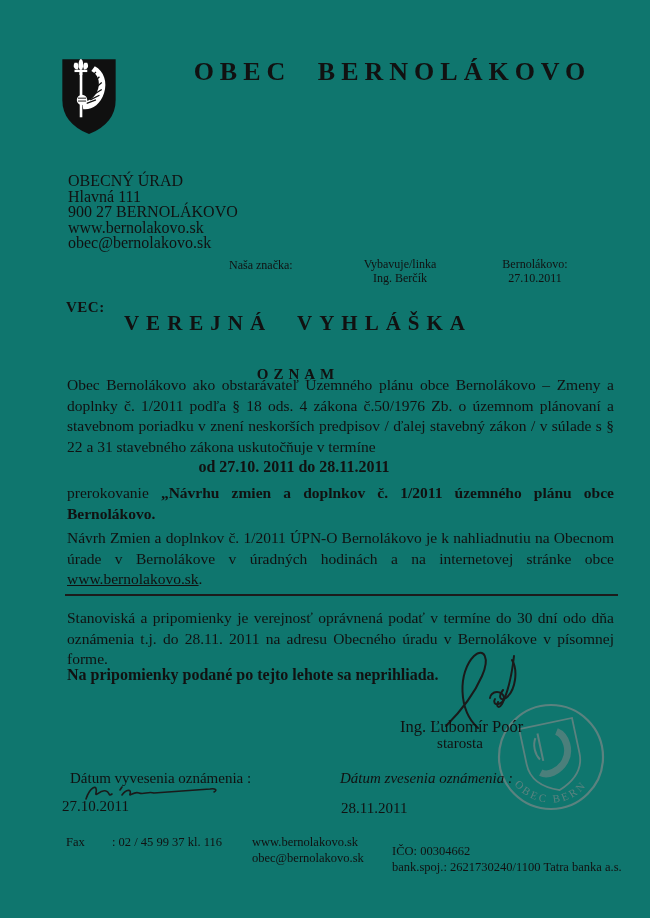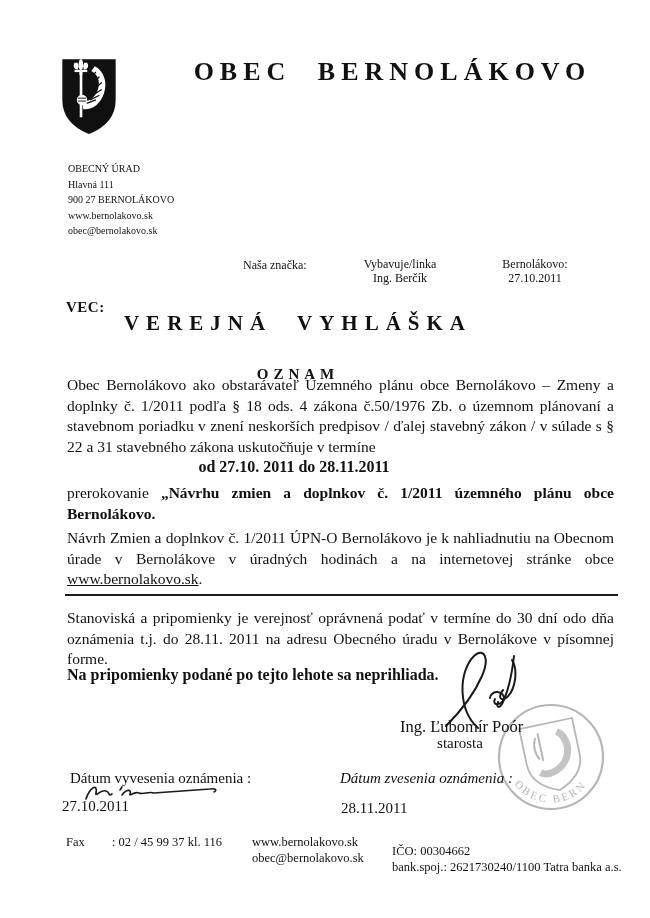--- a/index.html
+++ b/index.html
@@ -1,28 +1,28 @@
 <!DOCTYPE html>
 <html><head>
 <meta charset="utf-8">
 <style>
   html,body{margin:0;padding:0;background:#e8e8e8;}
   .page{
-    position:relative;width:650px;height:918px;background:#ffffff;
+    position:relative;width:650px;height:918px;background:#0f766e;
     font-family:"Liberation Serif", serif;color:#111;overflow:hidden;
     margin:0 auto;
   }
   .abs{position:absolute;}
   
   .doc-title{
     left:165px;top:57px;width:455px;text-align:center;
     font-size:26px;font-weight:bold;letter-spacing:6px;word-spacing:14px;
     white-space:nowrap;
   }
-  .address{left:68px;top:161px;font-size:10px;line-height:15.5px;}
+  .address{left:68px;top:173px;font-size:16px;line-height:15.5px;}
   
   .ref{font-size:12px;line-height:14px;}
   .ref-col{text-align:center;}
   
   .vec{left:66px;top:299px;font-size:15px;font-weight:bold;letter-spacing:0.5px;}
   .main-title{
     left:67px;top:311px;width:462px;text-align:center;font-weight:bold;
     font-size:21px;letter-spacing:7px;word-spacing:13px;white-space:nowrap;
   }
   .sub-title{
@@ -74,21 +74,21 @@
   <div class="abs doc-title">OBEC BERNOLÁKOVO</div>
 
   <div class="abs address">
     <div>OBECNÝ ÚRAD</div>
     <div>Hlavná 111</div>
     <div>900 27 BERNOLÁKOVO</div>
     <div>www.bernolakovo.sk</div>
     <div>obec@bernolakovo.sk</div>
   </div>
 
-  <div class="abs ref" style="left:243px;top:258px;">Naša značka:</div>
+  <div class="abs ref" style="left:229px;top:258px;">Naša značka:</div>
   <div class="abs ref ref-col" style="left:355px;top:257px;width:90px;">
     <div>Vybavuje/linka</div>
     <div>Ing. Berčík</div>
   </div>
   <div class="abs ref ref-col" style="left:495px;top:257px;width:80px;">
     <div>Bernolákovo:</div>
     <div>27.10.2011</div>
   </div>
 
   <div class="abs vec">VEC:</div>

